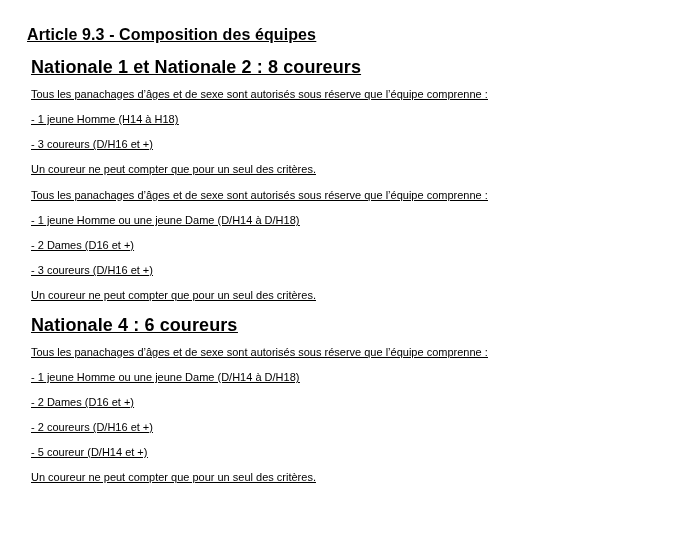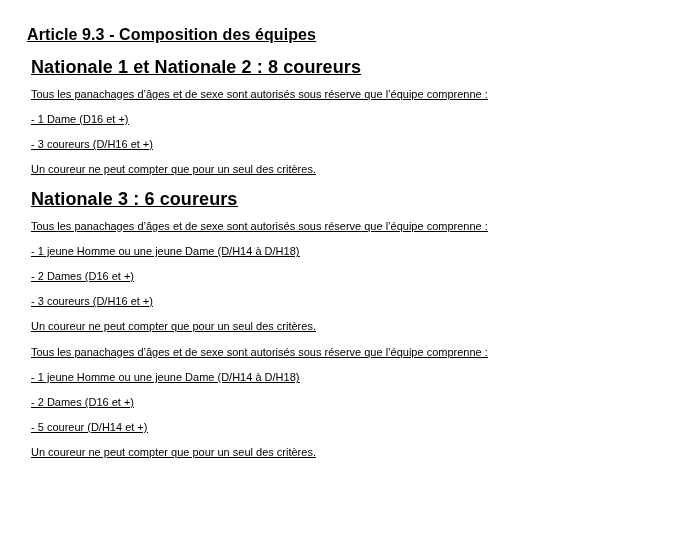--- a/index.html
+++ b/index.html
@@ -40,35 +40,36 @@
 </head>
 <body>
 
 <div class="page">
 
   <div class="doc-title">Article 9.3 - Composition des équipes</div>
 
   <div>
     <div class="section-heading">Nationale 1 et Nationale 2 : 8 coureurs</div>
     <div class="line intro">Tous les panachages d’âges et de sexe sont autorisés sous réserve que l’équipe comprenne :</div>
-    <div class="line">- 1 Dame (D16 et +)</div>
+    <div class="line">- 1 jeune Homme (H14 à H18)</div>
     <div class="line">- 3 coureurs (D/H16 et +)</div>
     <div class="line">Un coureur ne peut compter que pour un seul des critères.</div>
   </div>
 
   <div>
-    <div class="section-heading">Nationale 3 : 6 coureurs</div>
     <div class="line intro">Tous les panachages d’âges et de sexe sont autorisés sous réserve que l’équipe comprenne :</div>
     <div class="line">- 1 jeune Homme ou une jeune Dame (D/H14 à D/H18)</div>
     <div class="line">- 2 Dames (D16 et +)</div>
     <div class="line">- 3 coureurs (D/H16 et +)</div>
     <div class="line">Un coureur ne peut compter que pour un seul des critères.</div>
   </div>
 
   <div>
+    <div class="section-heading">Nationale 4 : 6 coureurs</div>
     <div class="line intro">Tous les panachages d’âges et de sexe sont autorisés sous réserve que l’équipe comprenne :</div>
     <div class="line">- 1 jeune Homme ou une jeune Dame (D/H14 à D/H18)</div>
     <div class="line">- 2 Dames (D16 et +)</div>
+    <div class="line">- 2 coureurs (D/H16 et +)</div>
     <div class="line">- 5 coureur (D/H14 et +)</div>
     <div class="line">Un coureur ne peut compter que pour un seul des critères.</div>
   </div>
 
 </div>
 
 </body></html>

